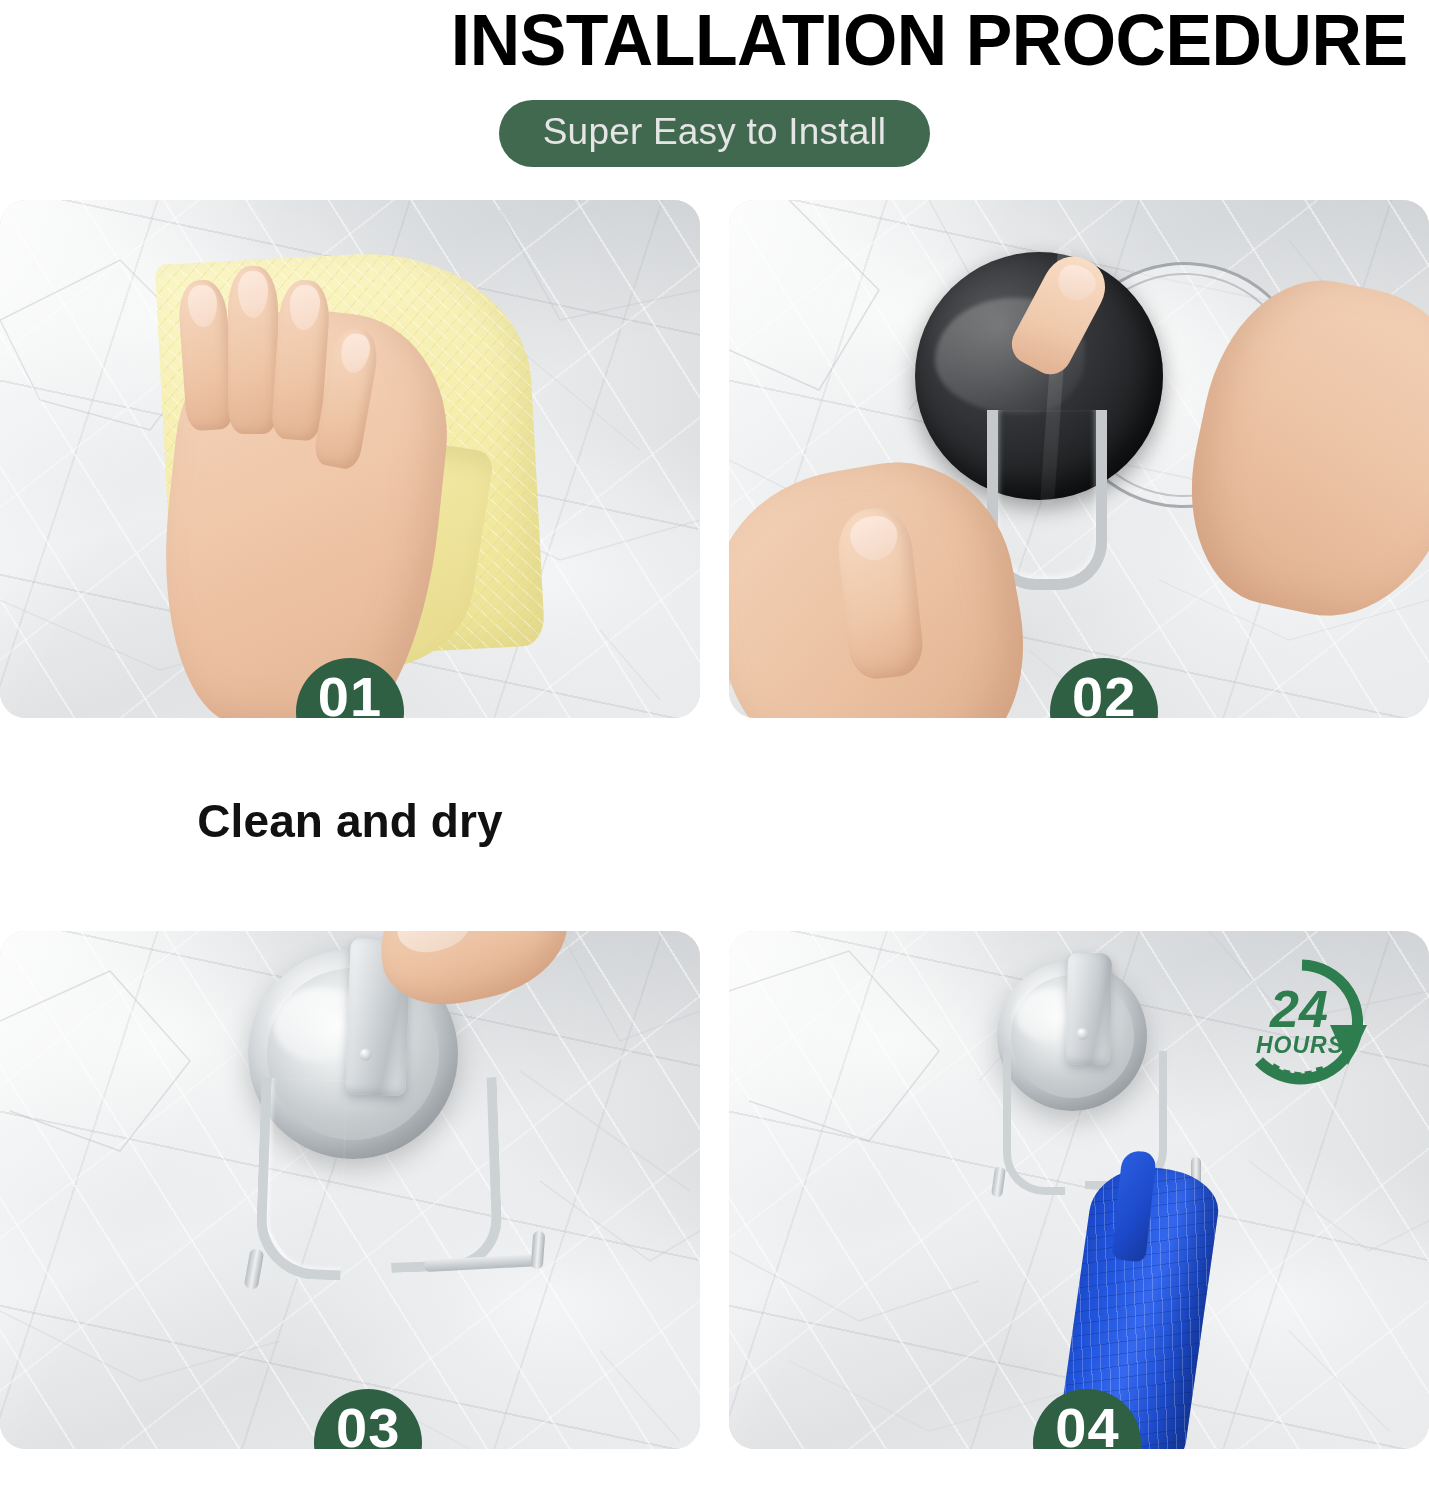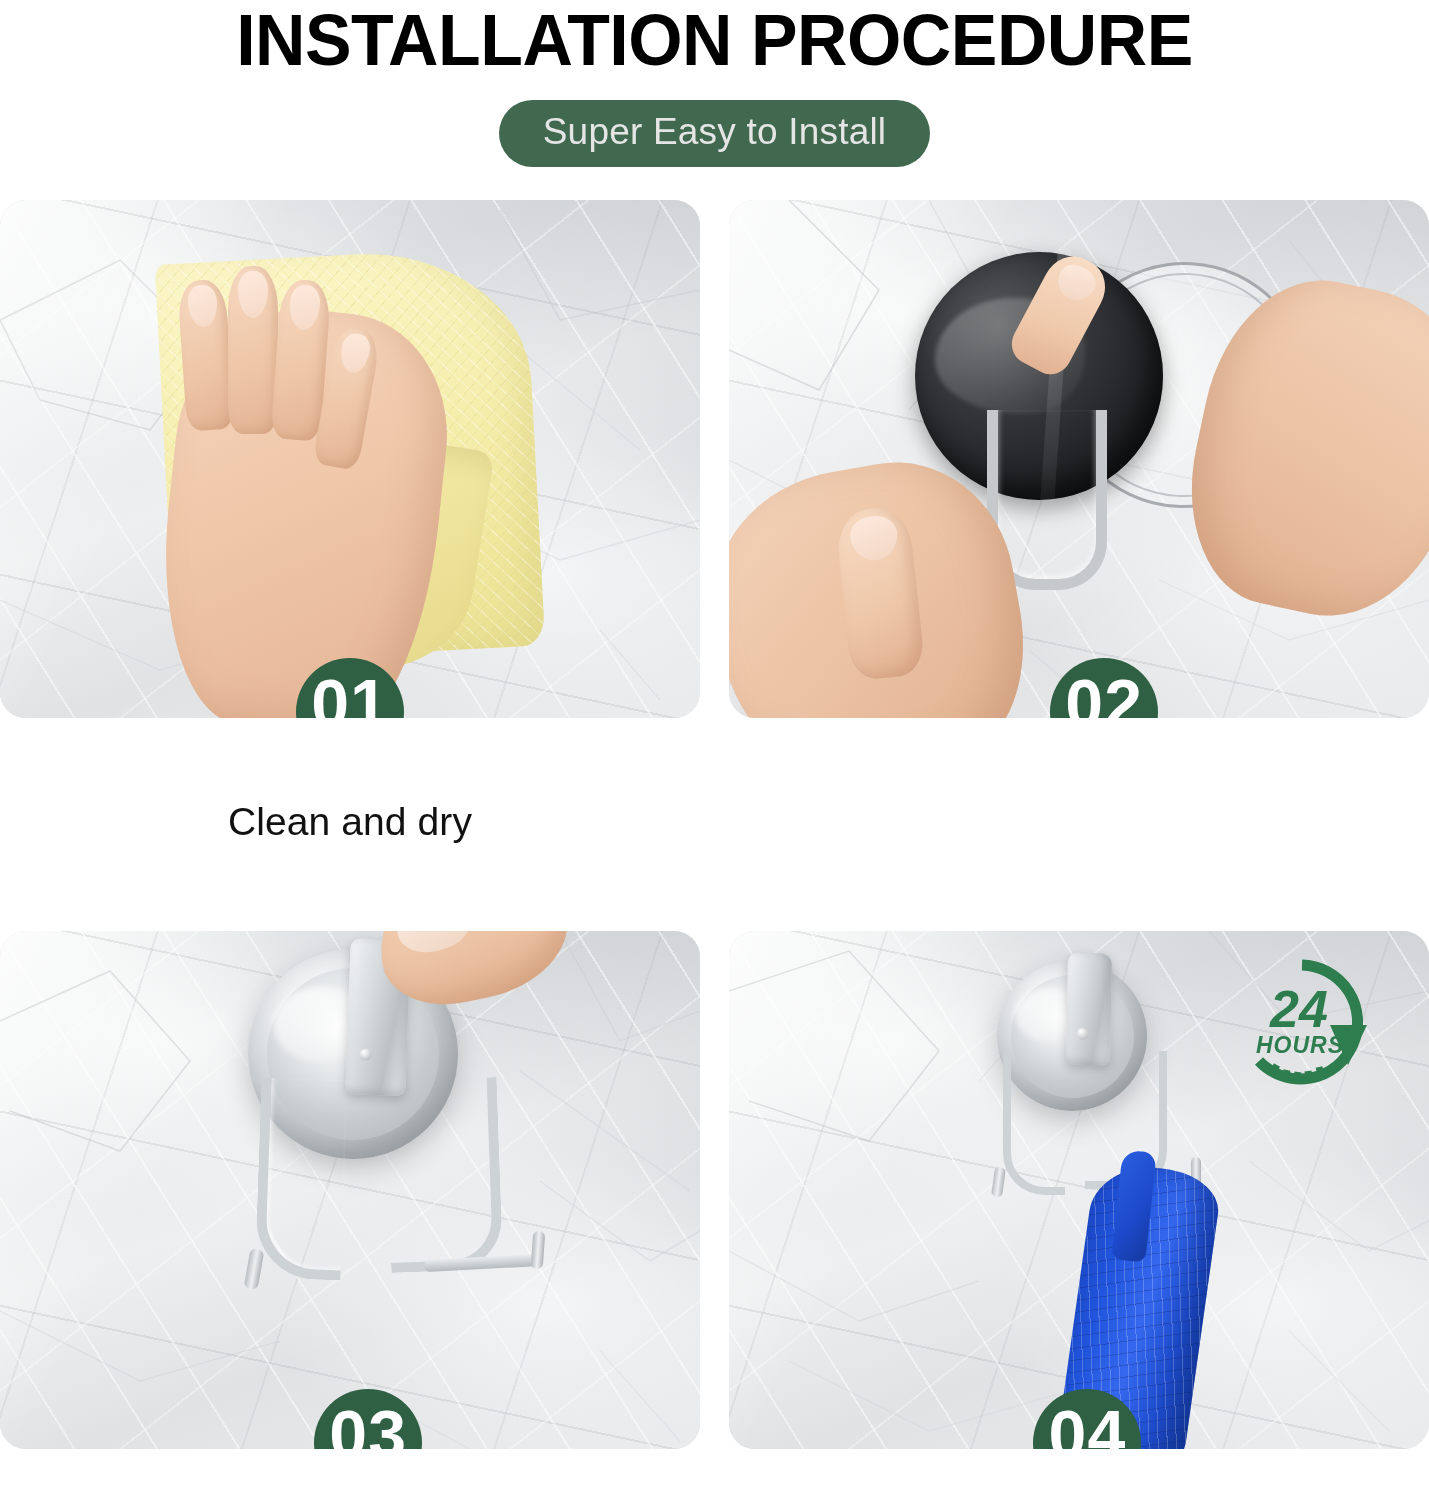--- a/index.html
+++ b/index.html
@@ -11,21 +11,21 @@
     background: #ffffff;
     font-family: "Liberation Sans", sans-serif;
     overflow: hidden;
     position: relative;
   }
 
   
   .header {
     width: 100%;
     padding-top: 2px;
-    text-align: center;
+    text-align: right;
   }
 
   .page-title {
     font-family: "Liberation Sans", sans-serif;
     font-weight: bold;
     font-size: 72px;
     line-height: 76px;
     letter-spacing: -0.5px;
     color: #000000;
     transform: scaleX(0.97);
@@ -113,37 +113,37 @@
     transform: translateX(-50%);
     width: 108px;
     height: 108px;
     border-radius: 50%;
     background: #2f6044;
     color: #ffffff;
     display: flex;
     align-items: flex-start;
     justify-content: center;
     padding-top: 6px;
-    font-size: 68px;
+    font-size: 56px;
     font-weight: bold;
     letter-spacing: 1px;
     z-index: 6;
   }
   .badge-02 { left: 53.6%; }
   .badge-03 { left: 52.6%; }
   .badge-04 { left: 51.2%; }
 
   
   .caption {
     margin-top: 30px;
     text-align: center;
-    font-size: 39px;
+    font-size: 46px;
     line-height: 49px;
     color: #111111;
-    font-weight: normal;
+    font-weight: bold;
     letter-spacing: 0.1px;
     white-space: pre-line;
   }
 
   
   .p1-cloth {
     position: absolute;
     left: 165px;
     top: 55px;
     width: 370px;

